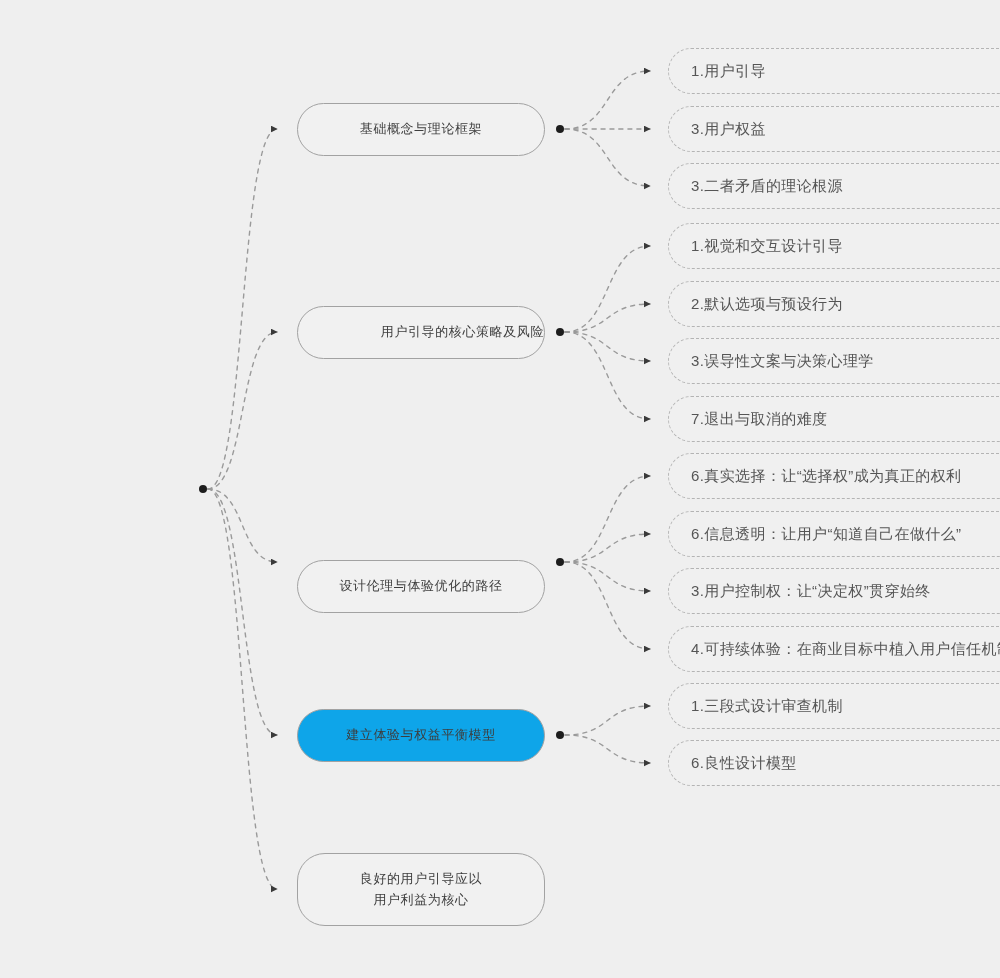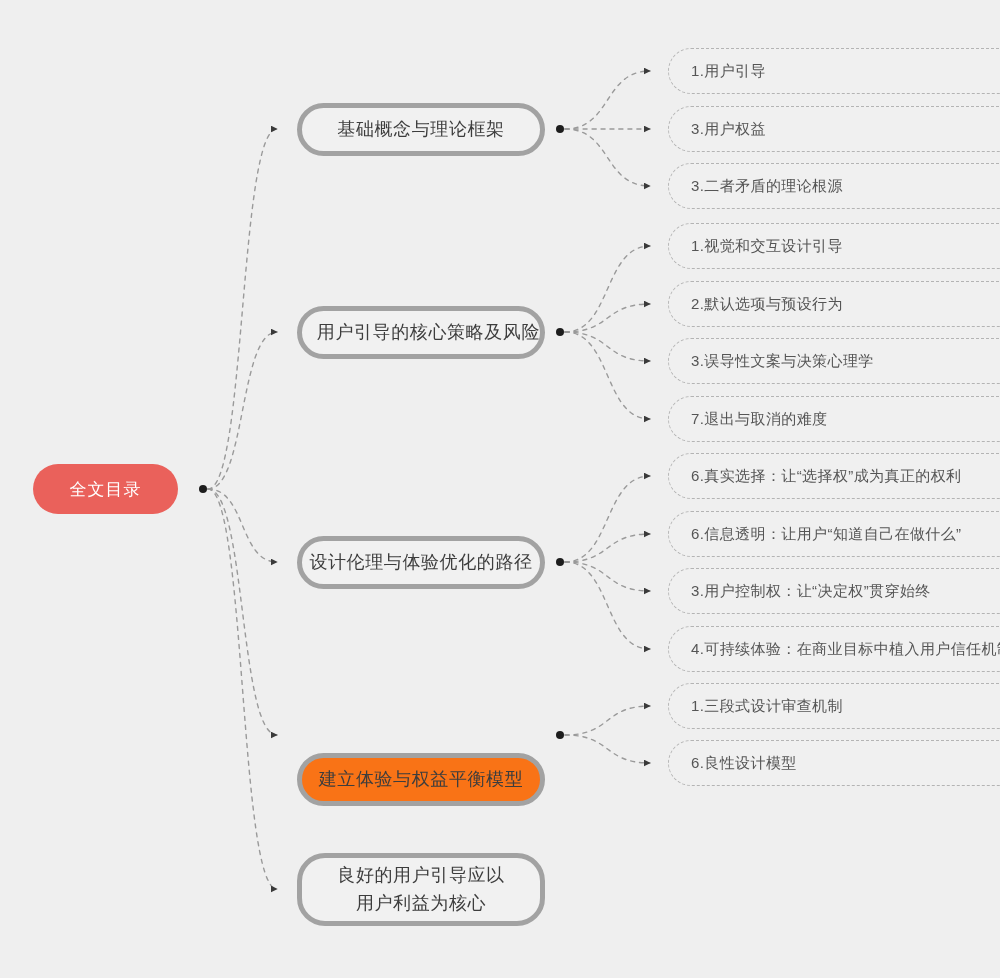--- a/index.html
+++ b/index.html
@@ -40,26 +40,26 @@
     color: #ffffff;
     justify-content: center;
     text-align: center;
     font-size: 17px;
     letter-spacing: 1px;
     font-weight: 400;
   }
   
   .node-l2 {
     background: #f1f1f1;
-    border: 5px solid #0369a1;
+    border: 1px solid #0369a1;
     border-radius: 28px;
     color: #3d3d3d;
     justify-content: center;
     text-align: center;
-    font-size: 18px;
+    font-size: 13px;
     line-height: 1.55;
     letter-spacing: 0.6px;
   }
   
   .node-l3 {
     background: #f0f0f0;
     border: 1px dashed #b4b4b4;
     border-radius: 26px;
     color: #555555;
     justify-content: flex-start;
@@ -101,44 +101,41 @@
         <path d="M 565 562 C 611.75 562, 603.25 534, 650 534" marker-end="url(#arrow)"></path>
         <path d="M 565 562 C 611.75 562, 603.25 591, 650 591" marker-end="url(#arrow)"></path>
         <path d="M 565 562 C 611.75 562, 603.25 649, 650 649" marker-end="url(#arrow)"></path>
         <path d="M 208 489 C 245.95 489, 239.05 735, 277 735" marker-end="url(#arrow)"></path>
         <path d="M 565 735 C 611.75 735, 603.25 706, 650 706" marker-end="url(#arrow)"></path>
         <path d="M 565 735 C 611.75 735, 603.25 763, 650 763" marker-end="url(#arrow)"></path>
         <path d="M 208 489 C 245.95 489, 239.05 889, 277 889" marker-end="url(#arrow)"></path>
       </g>
   </svg>
 
-  <div class="node node-root" style="left: 33px; top: 464px; width: 145px; height: 50px; background: rgb(234, 97, 91); color: rgb(255, 255, 255);">
-    <span>全文目录</span>
-  </div>
   <div class="dot" id="root-dot" style="left: 199px; top: 485px;"></div>
 
   <div id="nodes-layer">
       <div class="node node-l2" style="left: 297px; top: 103px; width: 248px; height: 53px; background: rgb(241, 241, 241); border-color: rgb(162, 162, 162); color: rgb(61, 61, 61);"><span>基础概念与理论框架</span></div>
       <div class="dot" style="left: 556px; top: 125px; background: rgb(29, 29, 29);"></div>
       <div class="node node-l3" style="left: 668px; top: 48px; width: 422px; height: 46px; background: rgb(240, 240, 240); border-color: rgb(180, 180, 180); color: rgb(85, 85, 85);"><span>1.用户引导</span></div>
       <div class="node node-l3" style="left: 668px; top: 106px; width: 422px; height: 46px; background: rgb(240, 240, 240); border-color: rgb(180, 180, 180); color: rgb(85, 85, 85);"><span>3.用户权益</span></div>
       <div class="node node-l3" style="left: 668px; top: 163px; width: 422px; height: 46px; background: rgb(240, 240, 240); border-color: rgb(180, 180, 180); color: rgb(85, 85, 85);"><span>3.二者矛盾的理论根源</span></div>
       <div class="node node-l2" style="left: 297px; top: 306px; width: 248px; height: 53px; background: rgb(241, 241, 241); border-color: rgb(162, 162, 162); color: rgb(61, 61, 61); justify-content: flex-end;"><span>用户引导的核心策略及风险</span></div>
       <div class="dot" style="left: 556px; top: 328px; background: rgb(29, 29, 29);"></div>
       <div class="node node-l3" style="left: 668px; top: 223px; width: 422px; height: 46px; background: rgb(240, 240, 240); border-color: rgb(180, 180, 180); color: rgb(85, 85, 85);"><span>1.视觉和交互设计引导</span></div>
       <div class="node node-l3" style="left: 668px; top: 281px; width: 422px; height: 46px; background: rgb(240, 240, 240); border-color: rgb(180, 180, 180); color: rgb(85, 85, 85);"><span>2.默认选项与预设行为</span></div>
       <div class="node node-l3" style="left: 668px; top: 338px; width: 422px; height: 46px; background: rgb(240, 240, 240); border-color: rgb(180, 180, 180); color: rgb(85, 85, 85);"><span>3.误导性文案与决策心理学</span></div>
       <div class="node node-l3" style="left: 668px; top: 396px; width: 422px; height: 46px; background: rgb(240, 240, 240); border-color: rgb(180, 180, 180); color: rgb(85, 85, 85);"><span>7.退出与取消的难度</span></div>
-      <div class="node node-l2" style="left: 297px; top: 536px; width: 248px; height: 53px; background: rgb(241, 241, 241); border-color: rgb(162, 162, 162); color: rgb(61, 61, 61);"><span>设计伦理与体验优化的路径</span></div>
+      <div class="node node-l2" style="left: 297px; top: 560px; width: 248px; height: 53px; background: rgb(241, 241, 241); border-color: rgb(162, 162, 162); color: rgb(61, 61, 61);"><span>设计伦理与体验优化的路径</span></div>
       <div class="dot" style="left: 556px; top: 558px; background: rgb(29, 29, 29);"></div>
       <div class="node node-l3" style="left: 668px; top: 453px; width: 422px; height: 46px; background: rgb(240, 240, 240); border-color: rgb(180, 180, 180); color: rgb(85, 85, 85);"><span>6.真实选择：让“选择权”成为真正的权利</span></div>
       <div class="node node-l3" style="left: 668px; top: 511px; width: 422px; height: 46px; background: rgb(240, 240, 240); border-color: rgb(180, 180, 180); color: rgb(85, 85, 85);"><span>6.信息透明：让用户“知道自己在做什么”</span></div>
       <div class="node node-l3" style="left: 668px; top: 568px; width: 422px; height: 46px; background: rgb(240, 240, 240); border-color: rgb(180, 180, 180); color: rgb(85, 85, 85);"><span>3.用户控制权：让“决定权”贯穿始终</span></div>
       <div class="node node-l3" style="left: 668px; top: 626px; width: 422px; height: 46px; background: rgb(240, 240, 240); border-color: rgb(180, 180, 180); color: rgb(85, 85, 85);"><span>4.可持续体验：在商业目标中植入用户信任机制</span></div>
-      <div class="node node-l2" style="left: 297px; top: 709px; width: 248px; height: 53px; background: #f97316; border-color: rgb(162, 162, 162); color: rgb(61, 61, 61); margin-top: 44px;"><span>建立体验与权益平衡模型</span></div>
+      <div class="node node-l2" style="left: 297px; top: 709px; width: 248px; height: 53px; background: #0ea5e9; border-color: rgb(162, 162, 162); color: rgb(61, 61, 61);"><span>建立体验与权益平衡模型</span></div>
       <div class="dot" style="left: 556px; top: 731px; background: rgb(29, 29, 29);"></div>
       <div class="node node-l3" style="left: 668px; top: 683px; width: 422px; height: 46px; background: rgb(240, 240, 240); border-color: rgb(180, 180, 180); color: rgb(85, 85, 85);"><span>1.三段式设计审查机制</span></div>
       <div class="node node-l3" style="left: 668px; top: 740px; width: 422px; height: 46px; background: rgb(240, 240, 240); border-color: rgb(180, 180, 180); color: rgb(85, 85, 85);"><span>6.良性设计模型</span></div>
       <div class="node node-l2" style="left: 297px; top: 853px; width: 248px; height: 73px; background: rgb(241, 241, 241); border-color: rgb(162, 162, 162); color: rgb(61, 61, 61);"><span>良好的用户引导应以
 用户利益为核心</span></div>
     </div>
 
 </div>
 
 </body></html>

